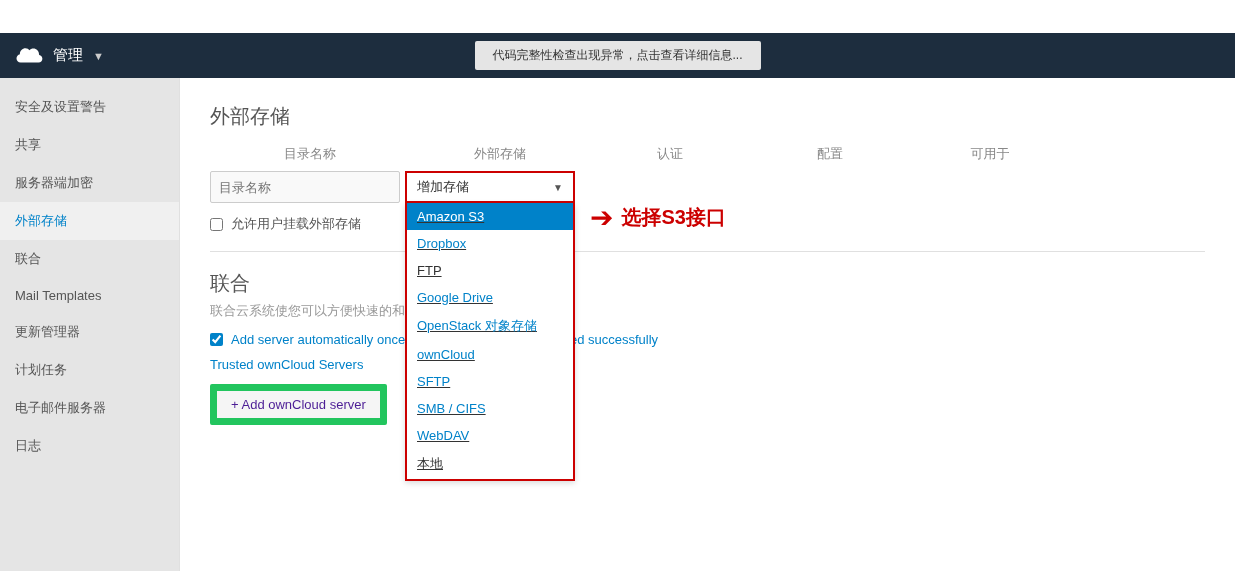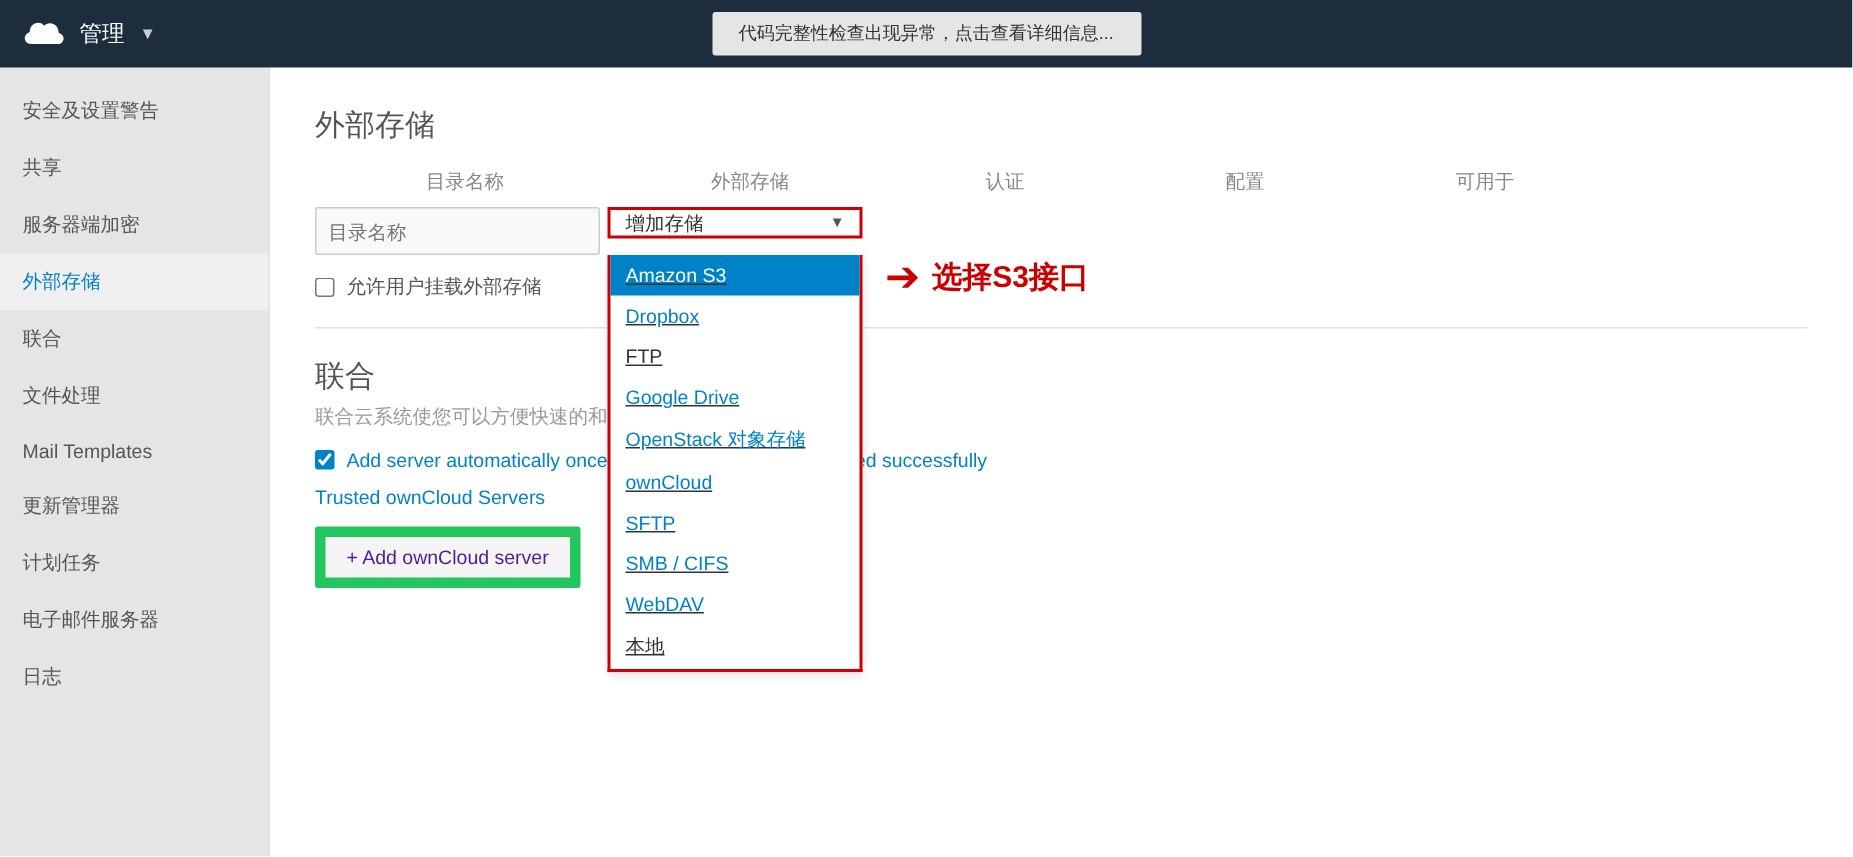--- a/index.html
+++ b/index.html
@@ -6,20 +6,21 @@
     body { font-family: 'Arial', sans-serif; font-size: 13px; color: #333; background: #fff; height: 571px; overflow: hidden; }
 
     
     .header {
       background: #1d2d3e;
       height: 45px;
       display: flex;
       align-items: center;
       padding: 12px 15px;
       position: relative;
+      margin-top: 33px;
     }
     .header-logo {
       display: flex;
       align-items: center;
       color: #fff;
       font-size: 15px;
       gap: 8px;
     }
     .cloud-icon {
       width: 30px;
@@ -114,21 +115,21 @@
     }
 
     
     .dropdown-wrapper {
       position: relative;
     }
     .dropdown-trigger {
       display: flex;
       align-items: center;
       width: 170px;
-      height: 21px;
+      height: 32px;
       border: 2px solid #c00;
       background: #fff;
       padding: 0 10px;
       cursor: pointer;
       font-size: 13px;
       color: #333;
       justify-content: space-between;
     }
     .dropdown-arrow {
       font-size: 10px;
@@ -250,21 +251,20 @@
 </div>
 
 <div class="layout">
 
   <div class="sidebar">
     <div class="sidebar-item">安全及设置警告</div>
     <div class="sidebar-item">共享</div>
     <div class="sidebar-item">服务器端加密</div>
     <div class="sidebar-item active">外部存储</div>
     <div class="sidebar-item">联合</div>
-    <div class="sidebar-item">文件处理</div>
     <div class="sidebar-item">Mail Templates</div>
     <div class="sidebar-item">更新管理器</div>
     <div class="sidebar-item">计划任务</div>
     <div class="sidebar-item">电子邮件服务器</div>
     <div class="sidebar-item">日志</div>
   </div>
 
   <div class="main">
 
     

